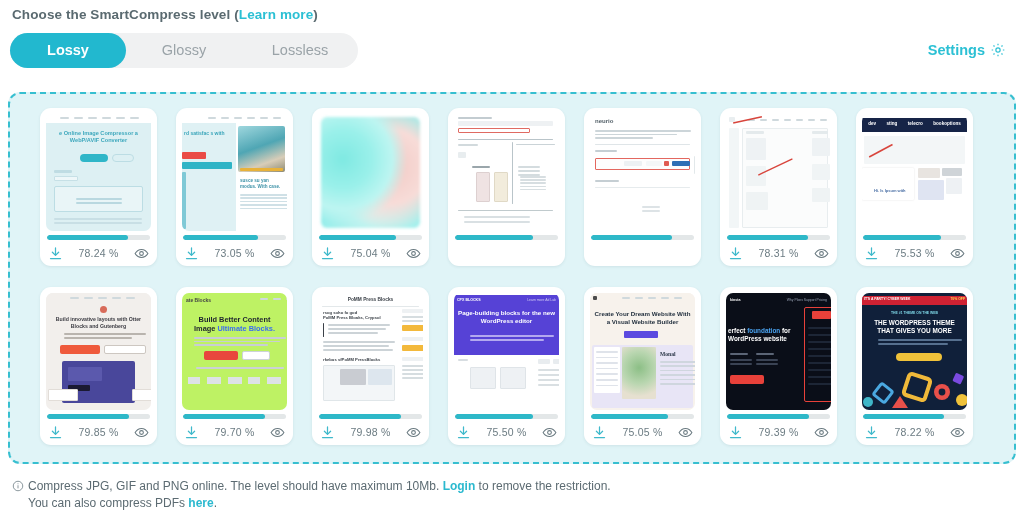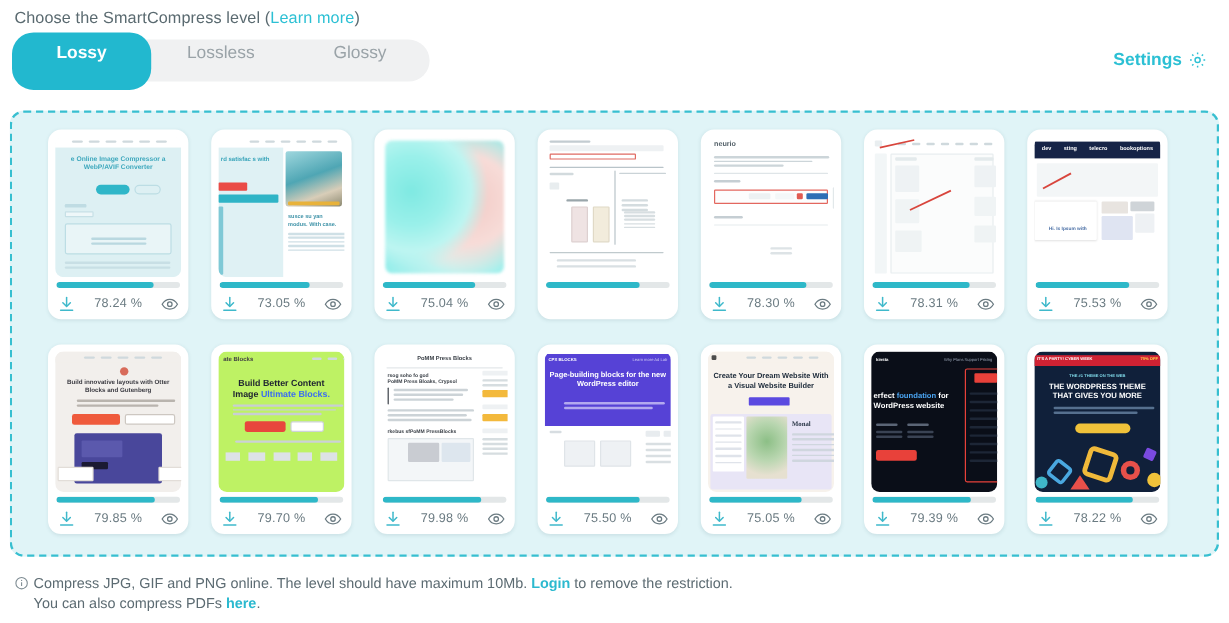--- a/index.html
+++ b/index.html
@@ -7,33 +7,33 @@
     width: 1024px; height: 519px;
     background: #ffffff;
     font-family: "Liberation Sans", sans-serif;
     overflow: hidden;
   }
   .page { position: relative; width: 1024px; height: 519px; background: #fff; }
 
   
   .header-line {
     position: absolute; left: 12px; top: 7px;
-    font-size: 13.5px; color: #5a6a70; letter-spacing: .1px;
+    font-size: 13.5px; color: #5a6a70; letter-spacing: .1px; font-weight: bold;
   }
   .header-line .paren { color: #5a6a70; }
   .learn-more { color: #2cc0d4; text-decoration: none; }
 
   .tabs {
     position: absolute; left: 10px; top: 33px;
     width: 348px; height: 35px;
     background: #f0f1f2; border-radius: 18px;
     display: flex; align-items: center;
   }
   .tab {
-    flex: 1 1 0; height: 48px; line-height: 35px;
+    flex: 1 1 0; height: 35px; line-height: 35px;
     text-align: center; font-size: 14.5px; color: #9aa3a8;
     border-radius: 18px; cursor: pointer; user-select: none;
   }
   .tab.active { background: #22b8cf; color: #ffffff; font-weight: 600; }
 
   .download-btn {
     position: absolute; right: 124px; top: 36px;
     height: 31px; padding: 0 18px;
     background: #f1453d; color: #fff;
     border: none; border-radius: 16px;
@@ -120,22 +120,22 @@
 <body>
 
 <div class="page">
 
   <div class="header-line">
     <span>Choose the SmartCompress level (</span><a class="learn-more" href="#">Learn more</a><span class="paren">)</span>
   </div>
 
   <div class="tabs">
     <div class="tab active">Lossy</div>
+    <div class="tab">Glossy</div>
     <div class="tab">Lossless</div>
-    <div class="tab">Glossy</div>
   </div>
 
 
   <div class="settings">
     <span>Settings</span>
     <svg class="gear" viewBox="0 0 24 24" fill="none" stroke="#2cc0d4" stroke-width="1.8">
       <circle cx="12" cy="12" r="3.2"></circle>
       <path d="M12 2.5v2.2M12 19.3v2.2M2.5 12h2.2M19.3 12h2.2M5.2 5.2l1.6 1.6M17.2 17.2l1.6 1.6M18.8 5.2l-1.6 1.6M6.8 17.2l-1.6 1.6"></path>
     </svg>
   </div>
@@ -306,32 +306,20 @@
                 <div class="blk" style="left:104px;top:42px;width:2px;height:18px;background:#e2e8ea"></div>
                 <div class="blk" style="left:5px;top:66px;width:24px;height:2px;background:#c5ced3"></div>
                 <div class="blk" style="left:5px;top:73px;right:5px;height:.7px;background:#e6ebed"></div>
                 <div class="hl" style="left:52px;top:92px;width:18px;height:1.6px;background:#dde3e6"></div>
                 <div class="hl" style="left:52px;top:96px;width:18px;height:1.6px;background:#dde3e6"></div>
               </div>
             </div>
           </div>
           <div class="bar-wrap">
             <div class="bar-fill" style="width:78.3%"></div>
-          </div>
-          <div class="card-foot">
-            <svg class="ico" viewBox="0 0 24 24" fill="none" stroke="#3fb9cb" stroke-width="2" stroke-linecap="round" stroke-linejoin="round">
-              <path d="M12 3v11"></path>
-              <path d="M7 10l5 5 5-5"></path>
-              <path d="M4 20h16"></path>
-            </svg>
-            <span class="pct">78.30 %</span>
-            <svg class="ico" viewBox="0 0 24 24" fill="none" stroke="#6b7b82" stroke-width="1.7">
-              <path d="M1.8 12s3.8-6.5 10.2-6.5S22.2 12 22.2 12 18.4 18.5 12 18.5 1.8 12 1.8 12z"></path>
-              <circle cx="12" cy="12" r="3"></circle>
-            </svg>
           </div>
         </div>
         <div class="card">
           <div class="thumb">
             <div class="thumb-inner">
               <div class="mk" style="background:#fff">
                 <div class="blk" style="left:3px;top:3px;width:6px;height:5px;background:#e9eef0"></div>
                 <div class="navdots" style="left:22px;top:5px">
                   <i style="width:7px"></i>
                   <i style="width:7px"></i>

